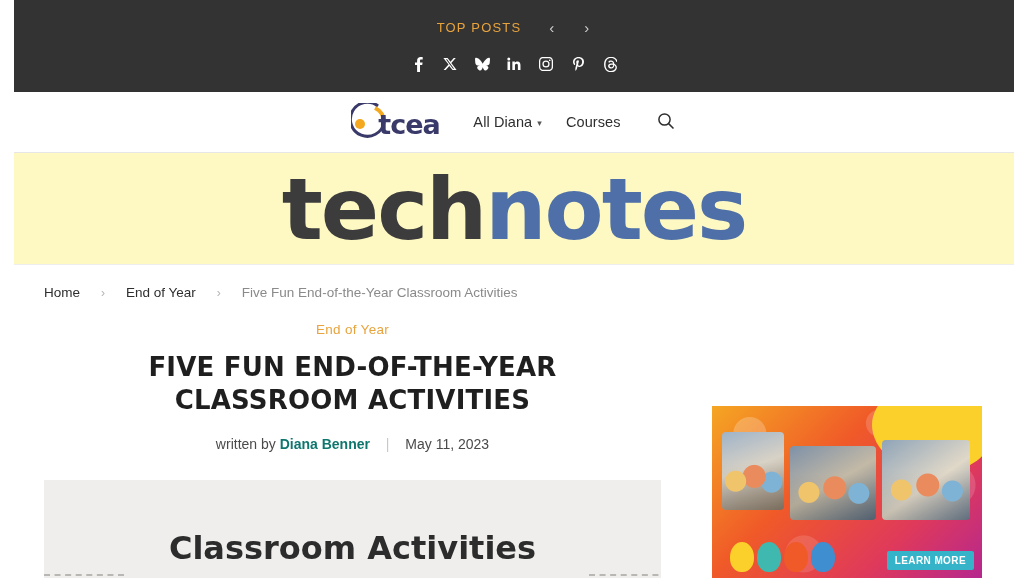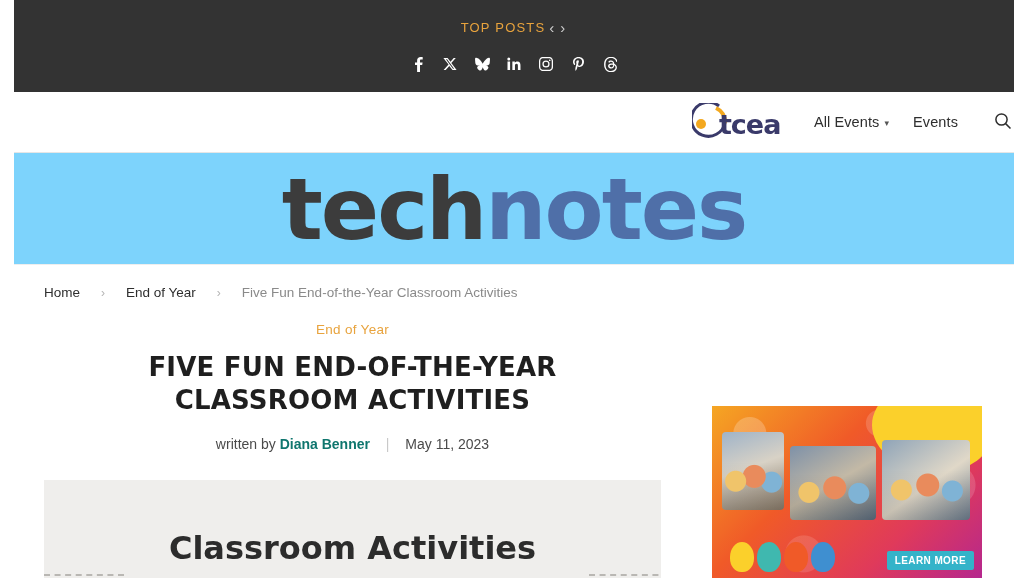--- a/index.html
+++ b/index.html
@@ -28,21 +28,21 @@
   .topbar {
     position: absolute; left: 14px; top: 0; width: 1000px; height: 92px;
     background: #333333;
   }
   .topbar-inner {
     position: relative; width: 100%; height: 100%;
   }
   .top-posts-row {
     position: absolute; left: 0; right: 0; top: 20px;
     display: flex; align-items: center; justify-content: center;
-    gap: 2px;
+    gap: 26px;
   }
   .top-posts-label {
     color: #e8a33d;
     font-size: 13px;
     letter-spacing: 1.2px;
     font-weight: 500;
   }
   .arrow-btn {
     color: #cfcfcf;
     font-size: 15px;
@@ -65,21 +65,21 @@
   .social-icon svg { display: block; fill: #ffffff; }
 
   
   .navbar {
     position: absolute; left: 14px; top: 92px; width: 1000px; height: 61px;
     background: #ffffff;
     border-bottom: 1px solid #e6e6e6;
   }
   .nav-inner {
     position: relative; width: 100%; height: 100%;
-    display: flex; align-items: center; justify-content: flex-end;
+    display: flex; align-items: center; justify-content: center;
     gap: 0px;
   }
   .logo {
     position: relative;
     width: 92px; height: 44px;
     margin-right: 18px;
     display: flex; align-items: center;
   }
   .logo-swoosh {
     position: absolute; left: 0; top: 3px;
@@ -112,21 +112,21 @@
     margin-left: 24px;
     width: 20px; height: 20px;
     cursor: pointer;
     color: #2e2e2e;
   }
   .search-btn svg { display: block; }
 
   
   .banner {
     position: absolute; left: 14px; top: 153px; width: 1000px; height: 112px;
-    background: #7dd3fc;
+    background: #fef9c3;
     border-bottom: 1px solid #eeeeee;
     display: flex; align-items: center; justify-content: center;
   }
   .banner-logo {
     font-size: 86px;
     line-height: 1;
     font-weight: bold;
     letter-spacing: -2px;
     font-family: "DejaVu Sans", sans-serif;
   }
@@ -341,24 +341,24 @@
       <div class="logo">
         <svg class="logo-swoosh" viewBox="0 0 40 38">
           <path d="M27 3 A17 17 0 1 0 33 20" fill="none" stroke="#3a3a6a" stroke-width="3"></path>
           <path d="M24 5 A15 15 0 0 1 33 20" fill="none" stroke="#f3a81f" stroke-width="4"></path>
           <circle cx="9" cy="21" r="5" fill="#f3a81f"></circle>
         </svg>
         <span class="logo-text">tcea</span>
       </div>
 
       <div class="nav-item">
-        <span>All Events</span><span class="caret">▾</span>
+        <span>All Diana</span><span class="caret">▾</span>
       </div>
       <div class="nav-item">
-        <span>Events</span>
+        <span>Courses</span>
       </div>
 
       <div class="search-btn">
         <svg width="18" height="18" viewBox="0 0 18 18">
             <circle cx="7.5" cy="7.5" r="5.6" fill="none" stroke="#2e2e2e" stroke-width="1.5"></circle>
             <line x1="11.6" y1="11.6" x2="16.5" y2="16.5" stroke="#2e2e2e" stroke-width="1.5"></line>
           </svg>
       </div>
     </div>
   </div>

